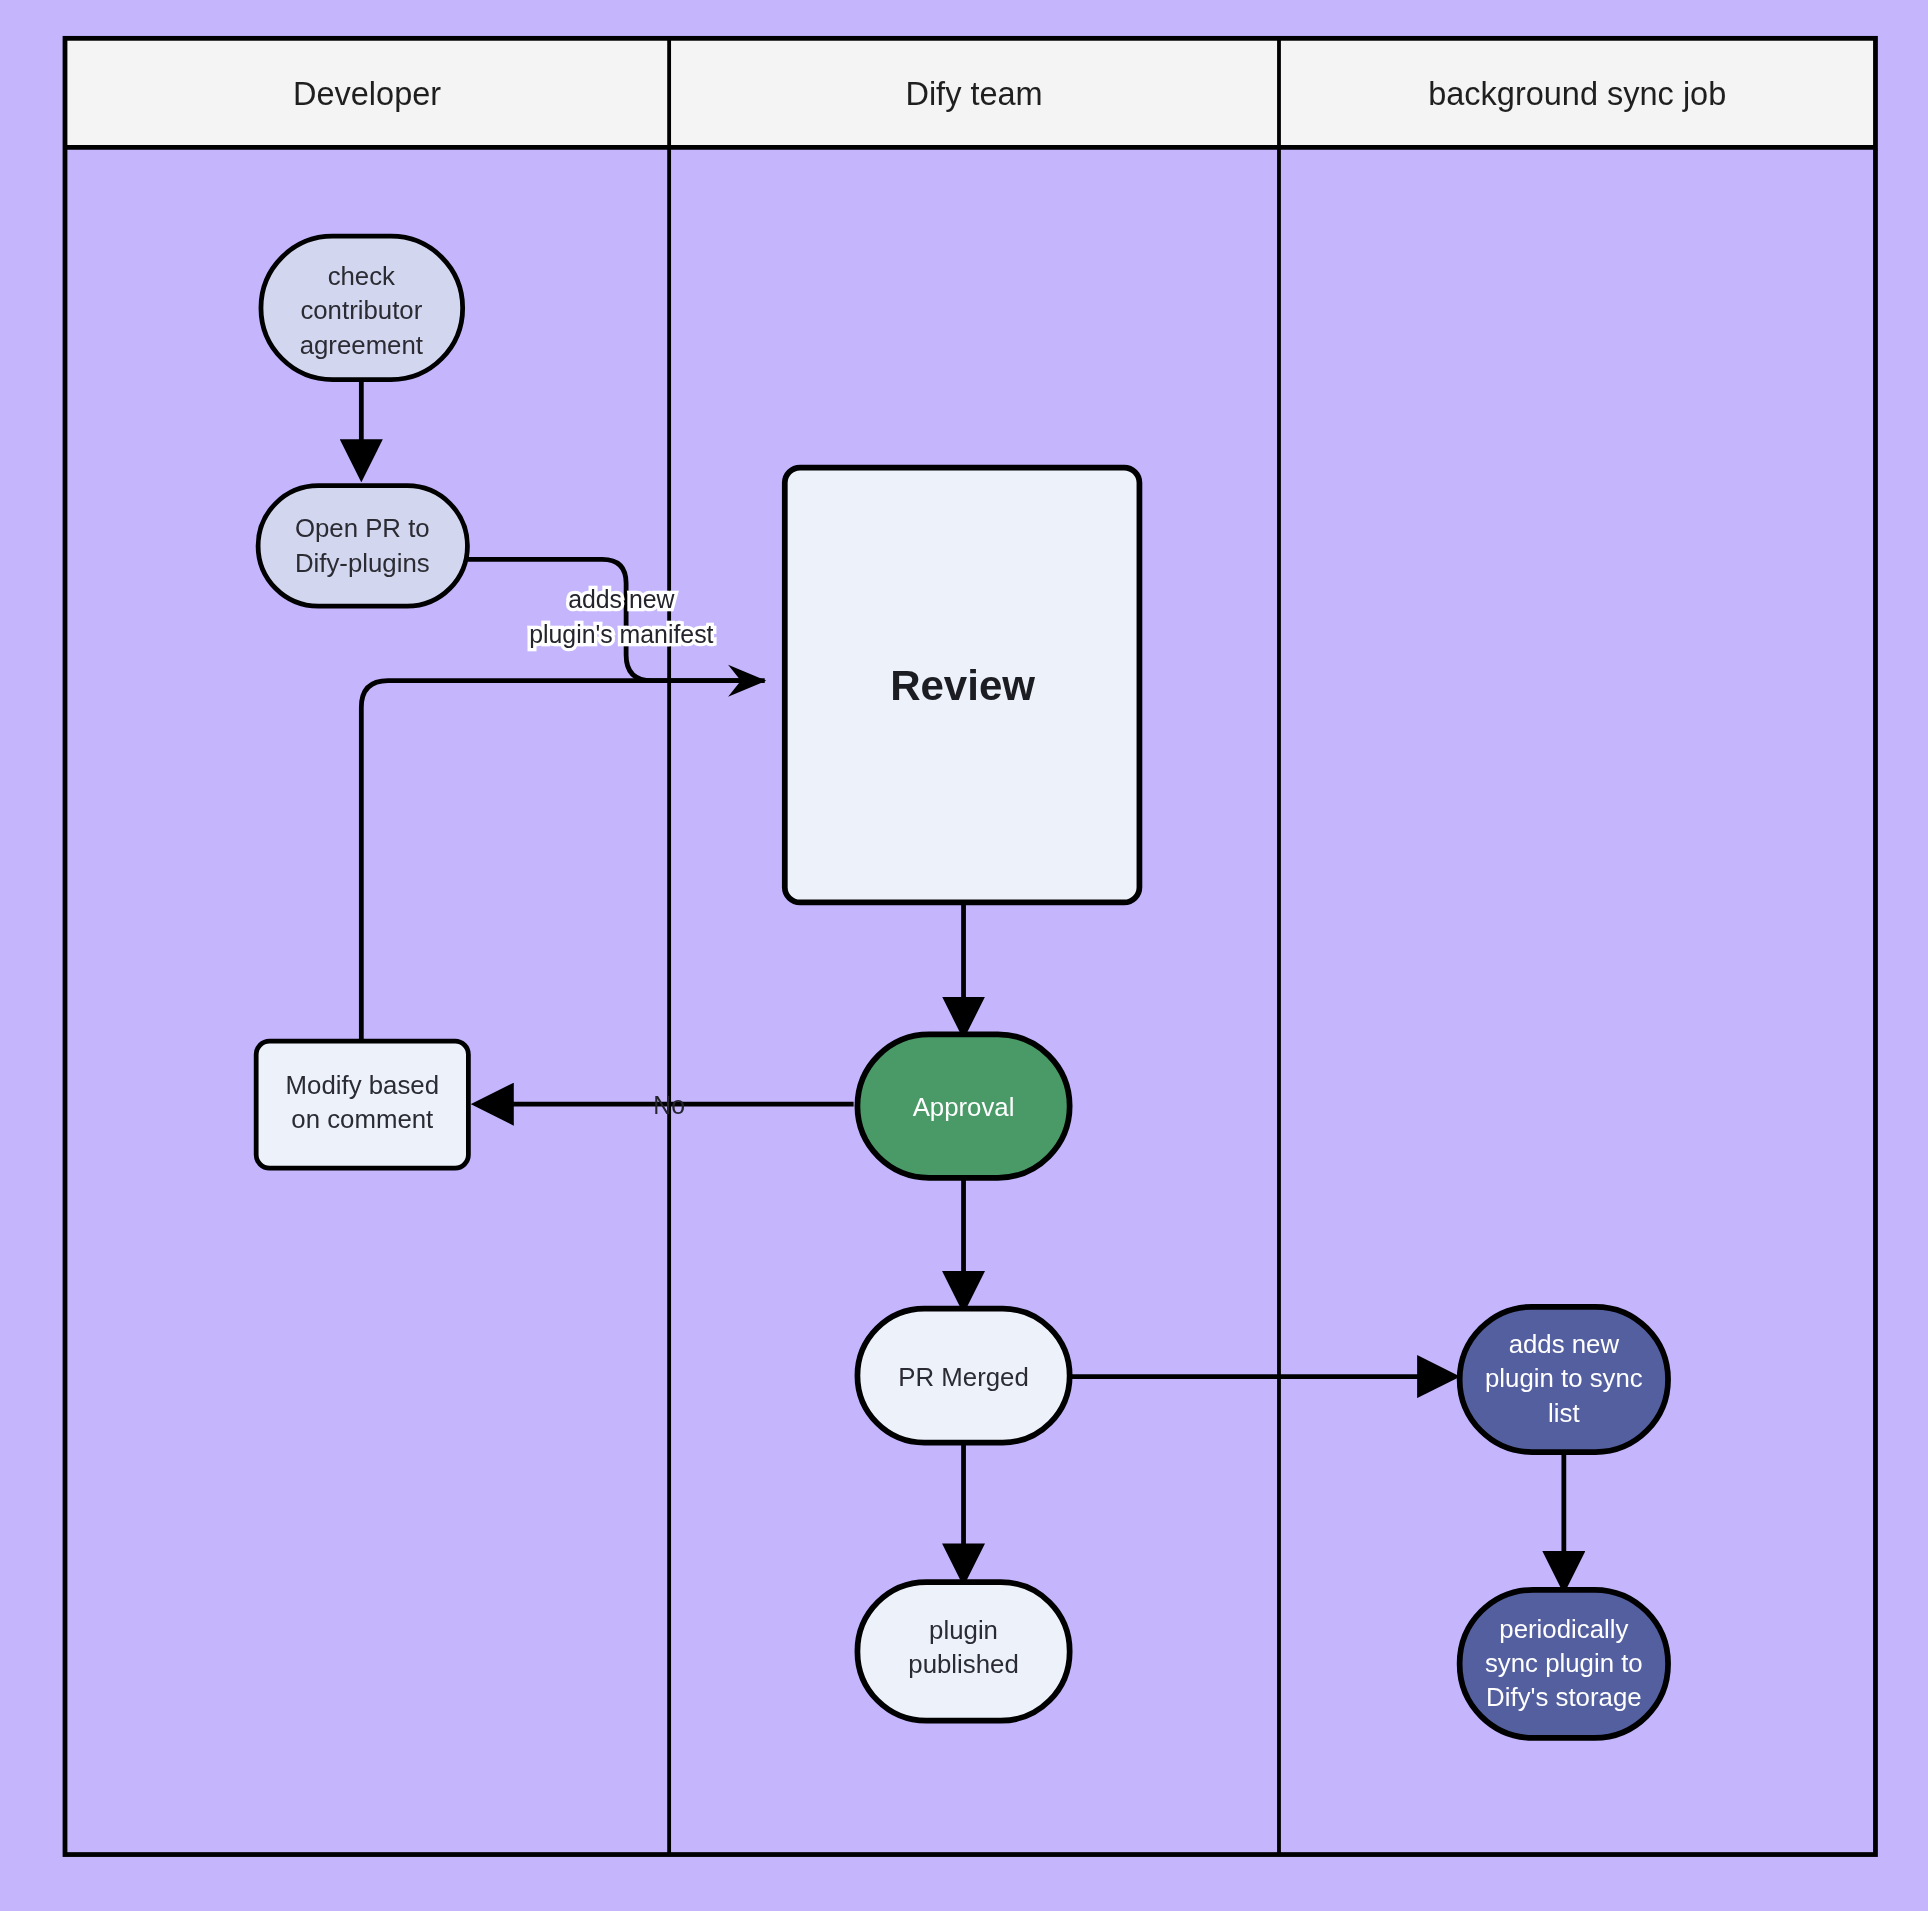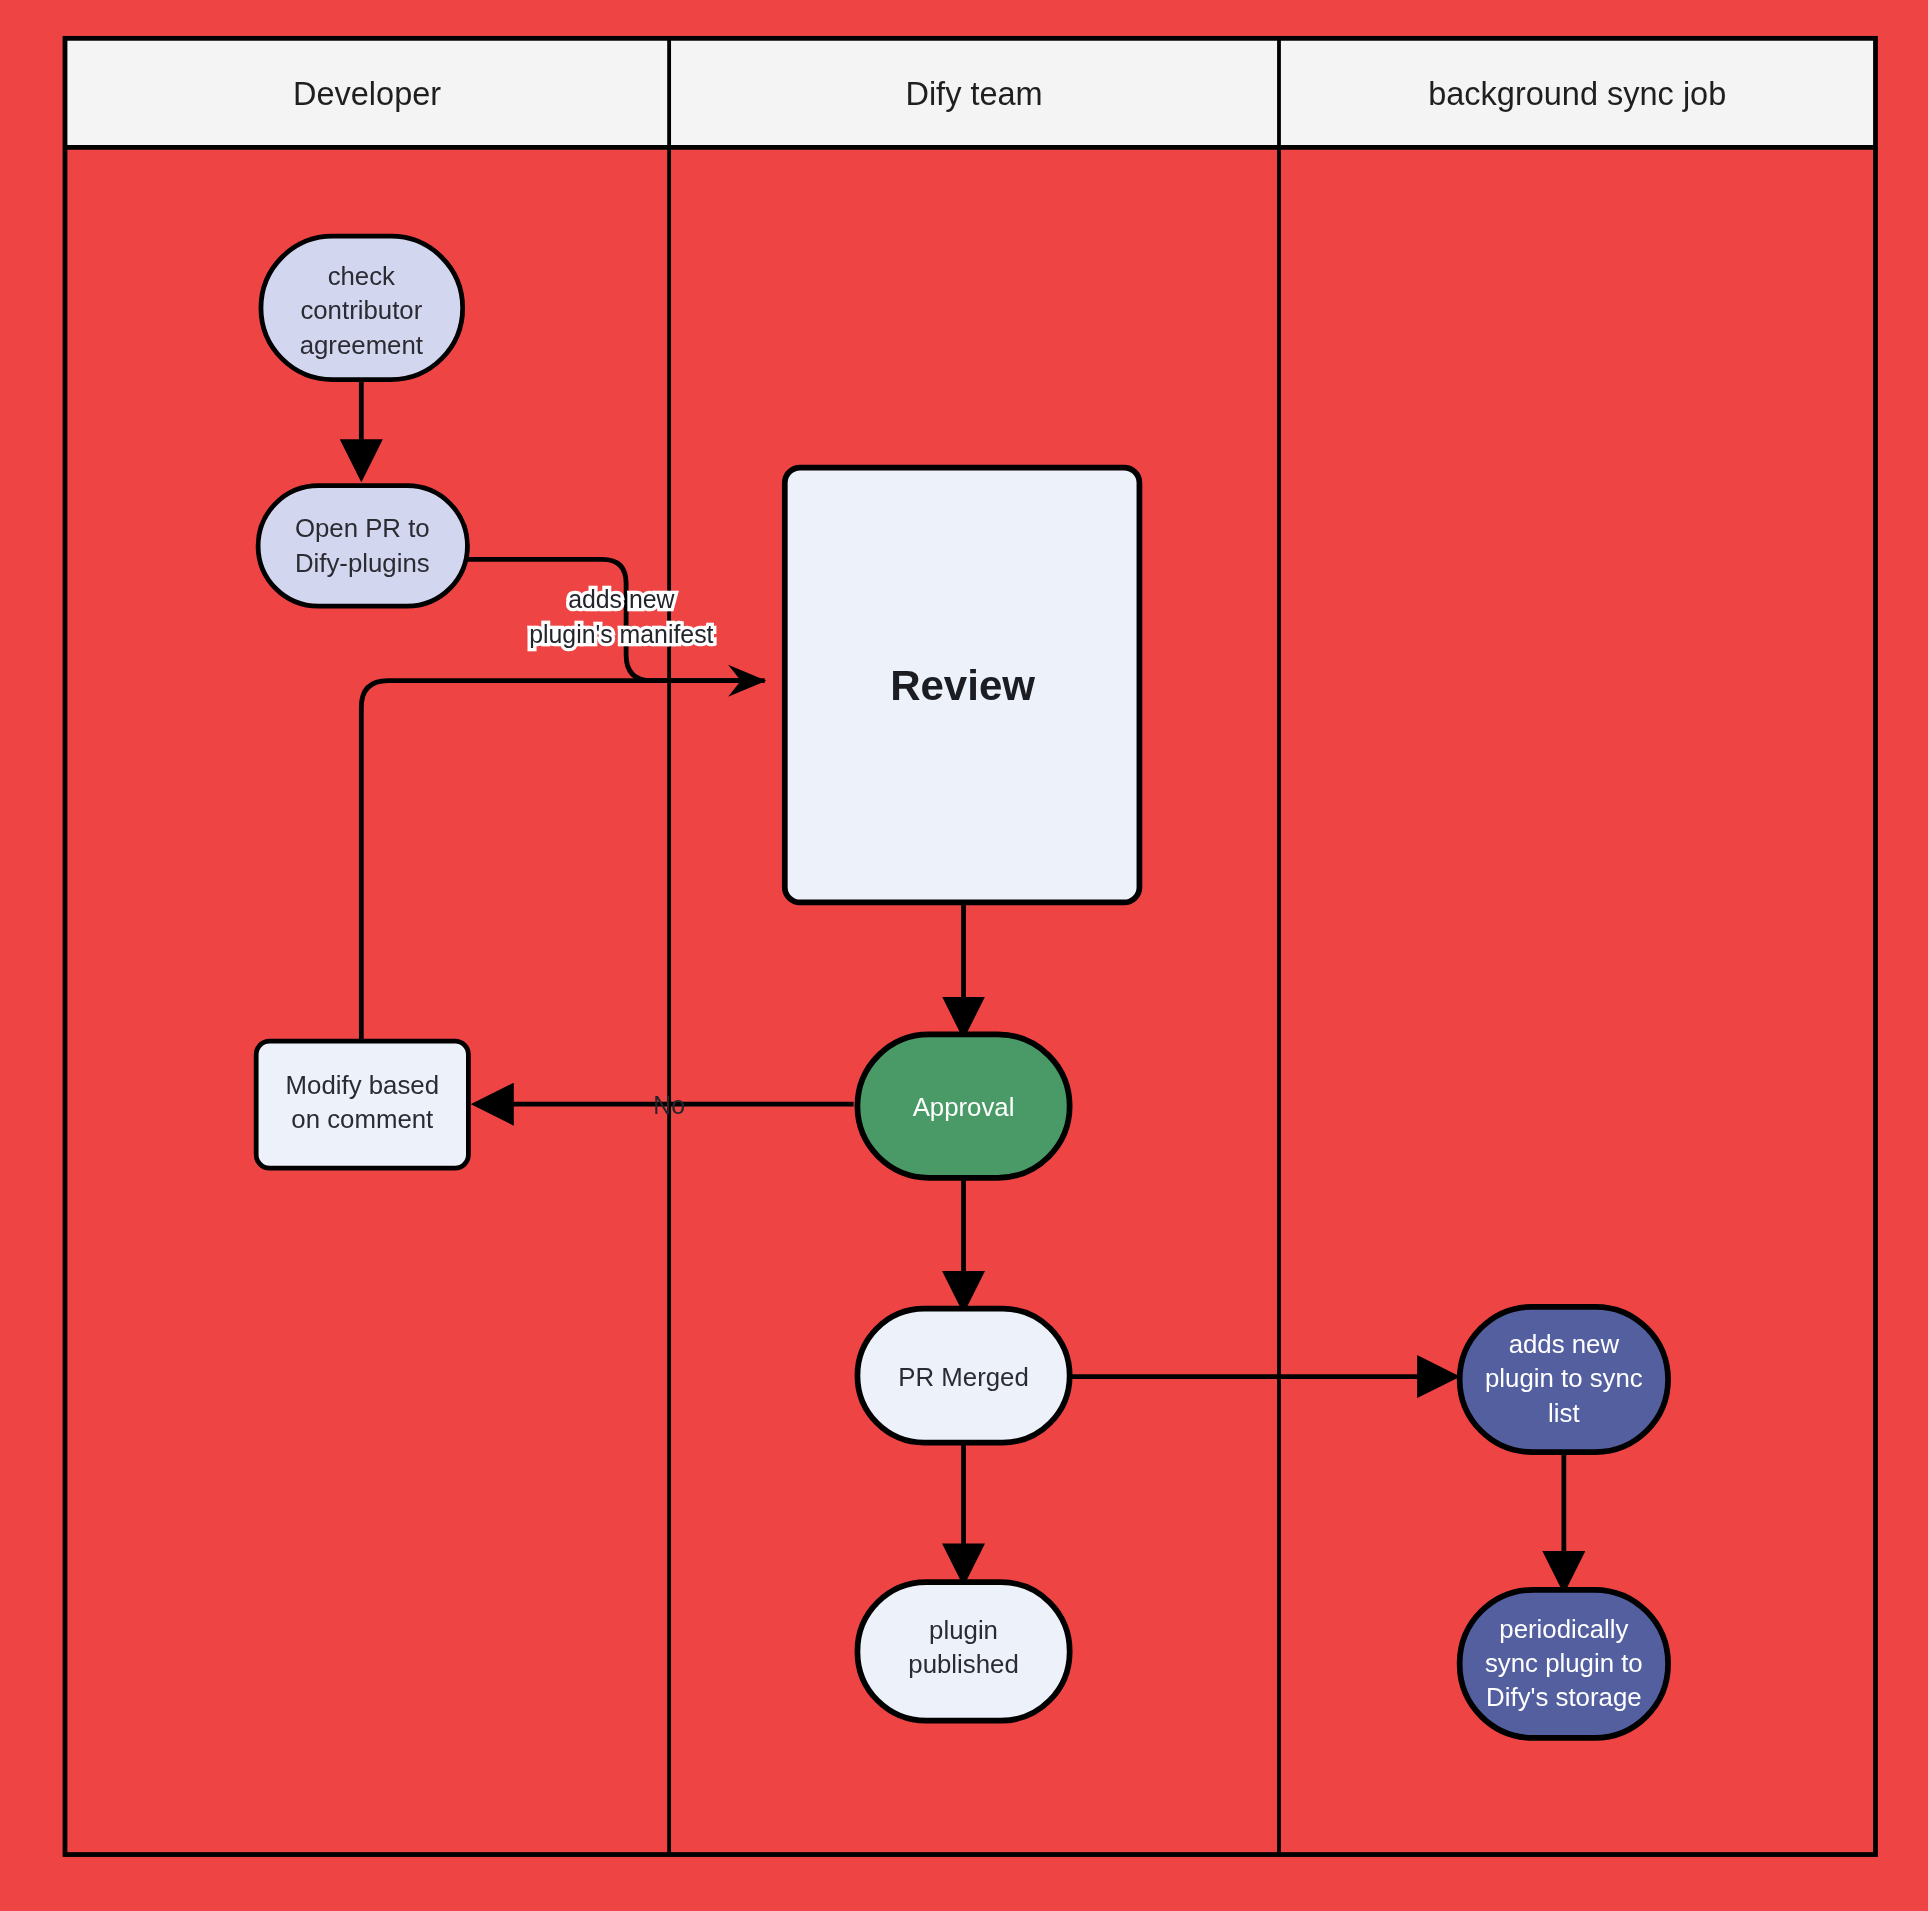--- a/index.html
+++ b/index.html
@@ -5,21 +5,21 @@
   html, body {
     margin: 0;
     padding: 0;
     background: #ffffff;
     font-family: "Liberation Sans", sans-serif;
   }
   #canvas {
     position: relative;
     width: 1929px;
     height: 1912px;
-    background: #ef4444;
+    background: #c4b5fd;
     overflow: hidden;
   }
   svg.diagram {
     position: absolute;
     left: 0;
     top: 0;
     width: 1929px;
     height: 1912px;
   }
   .lane-header-text {

